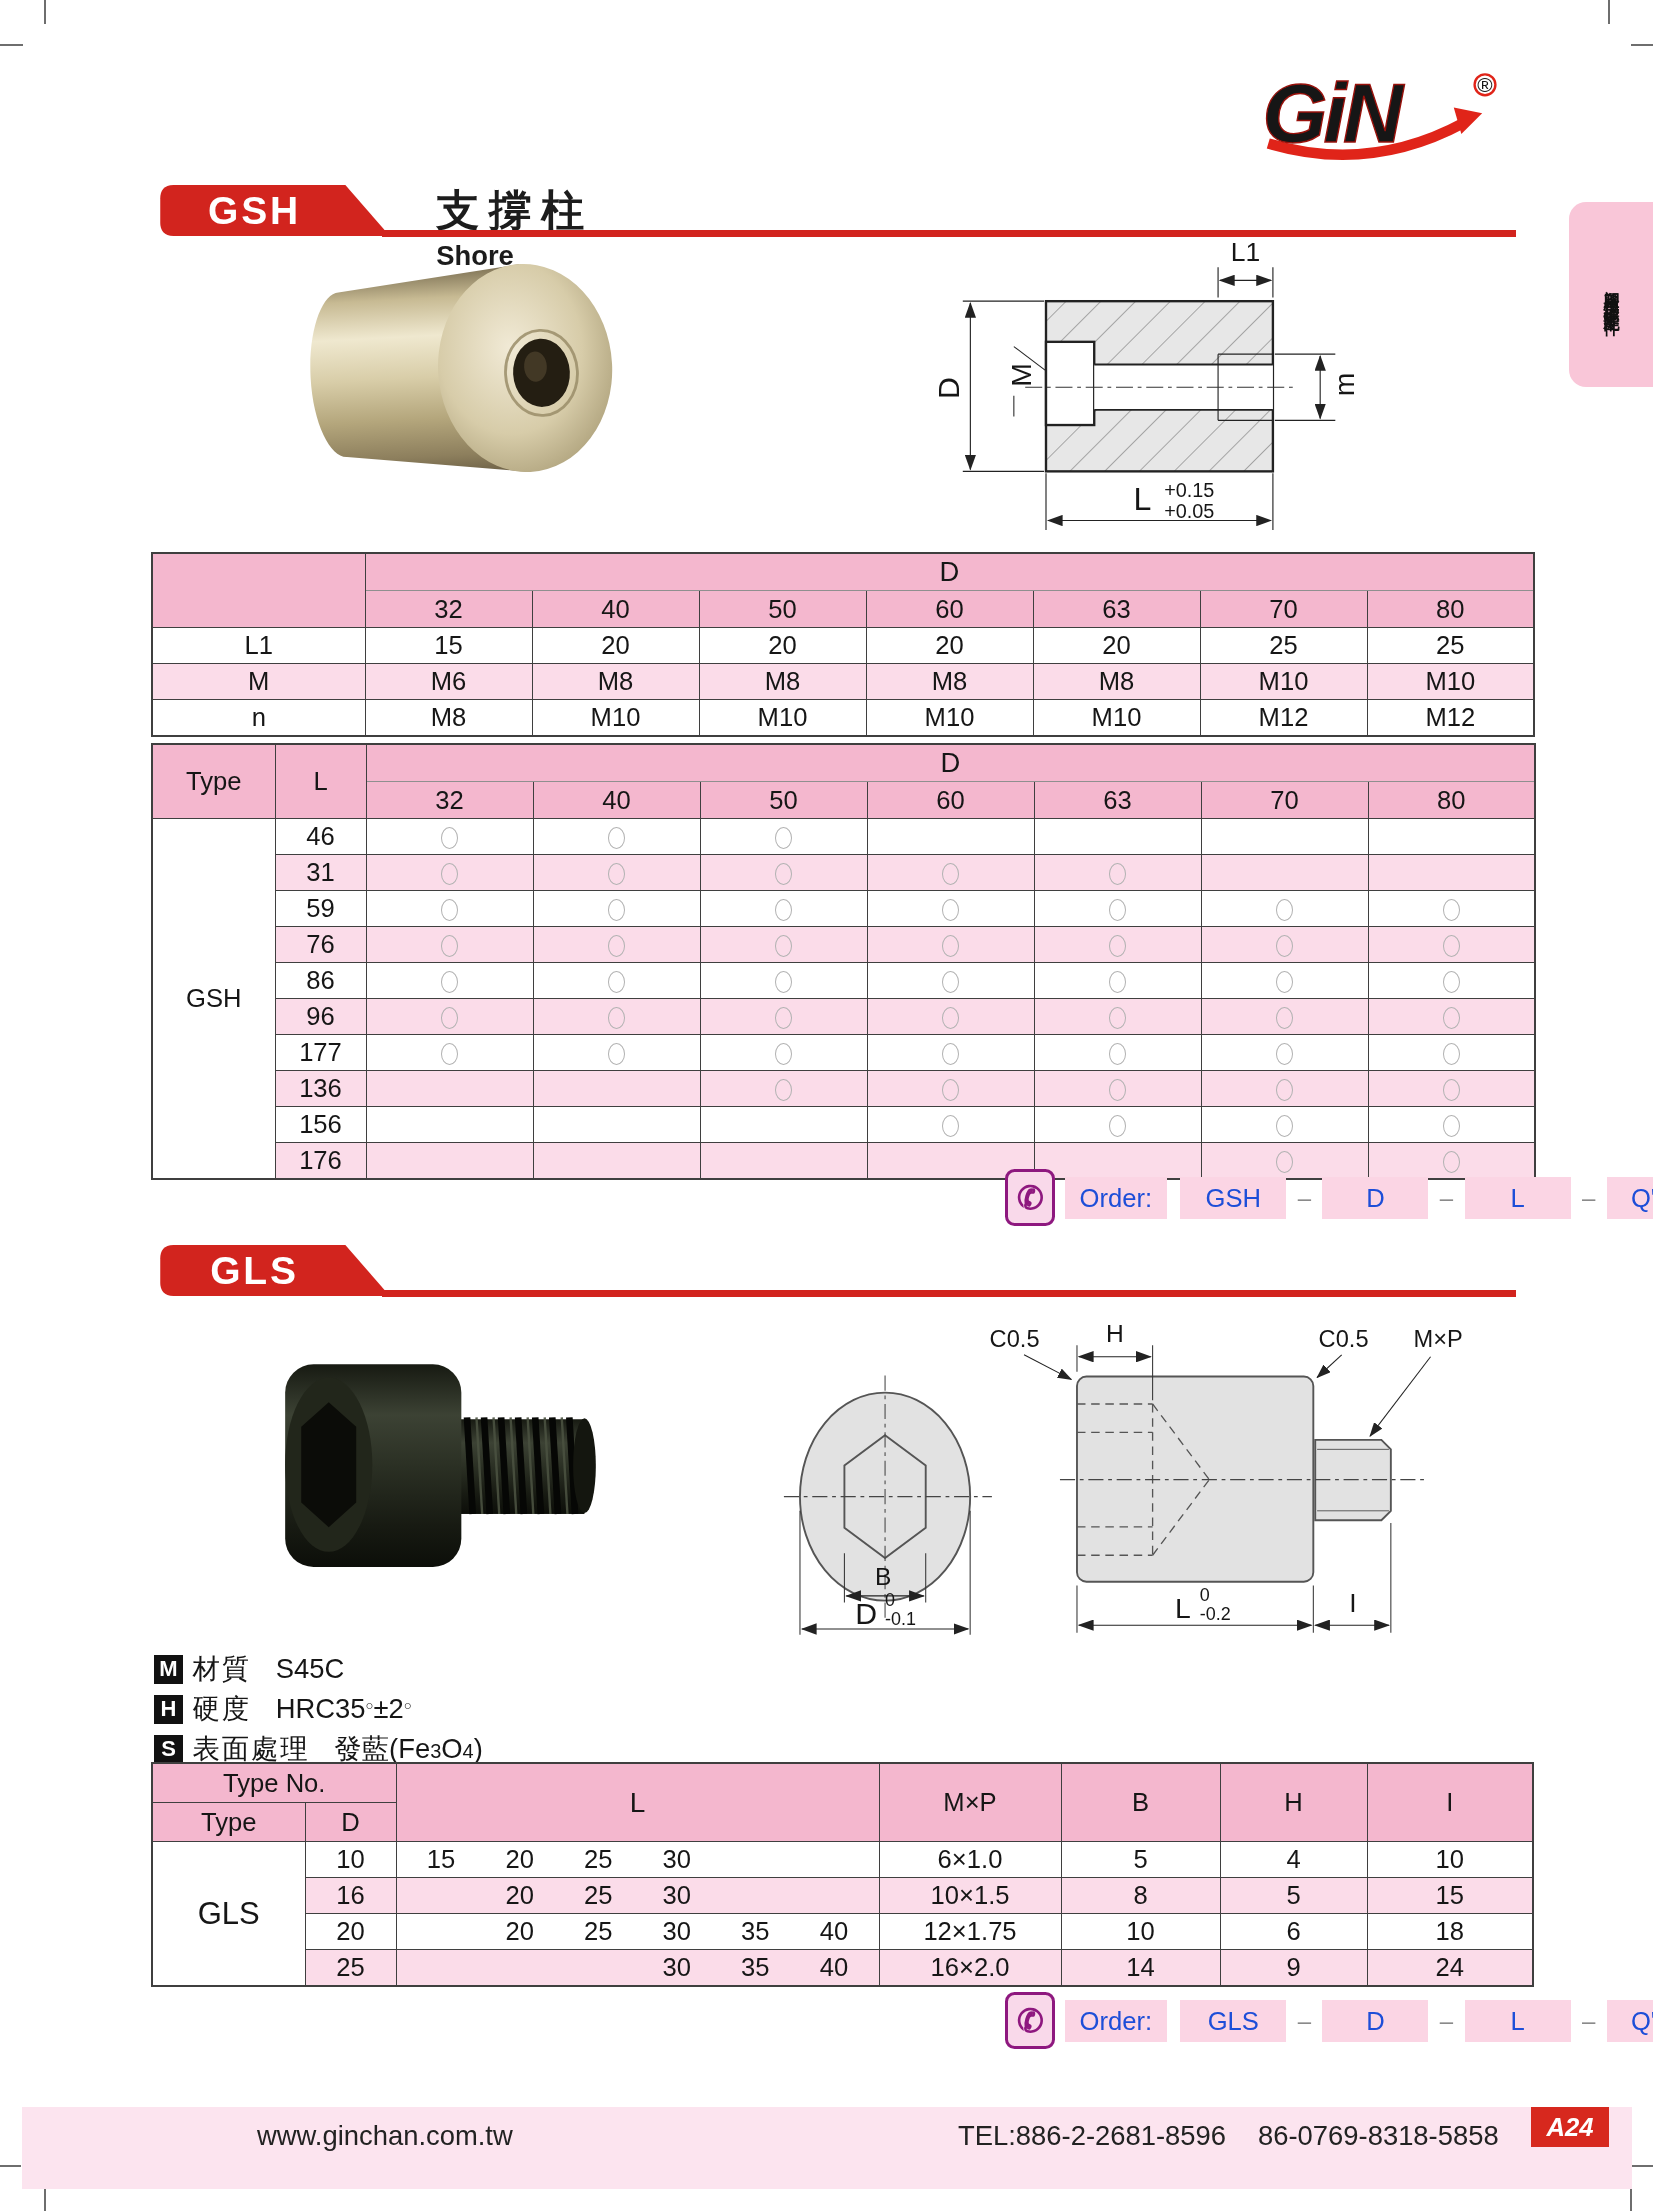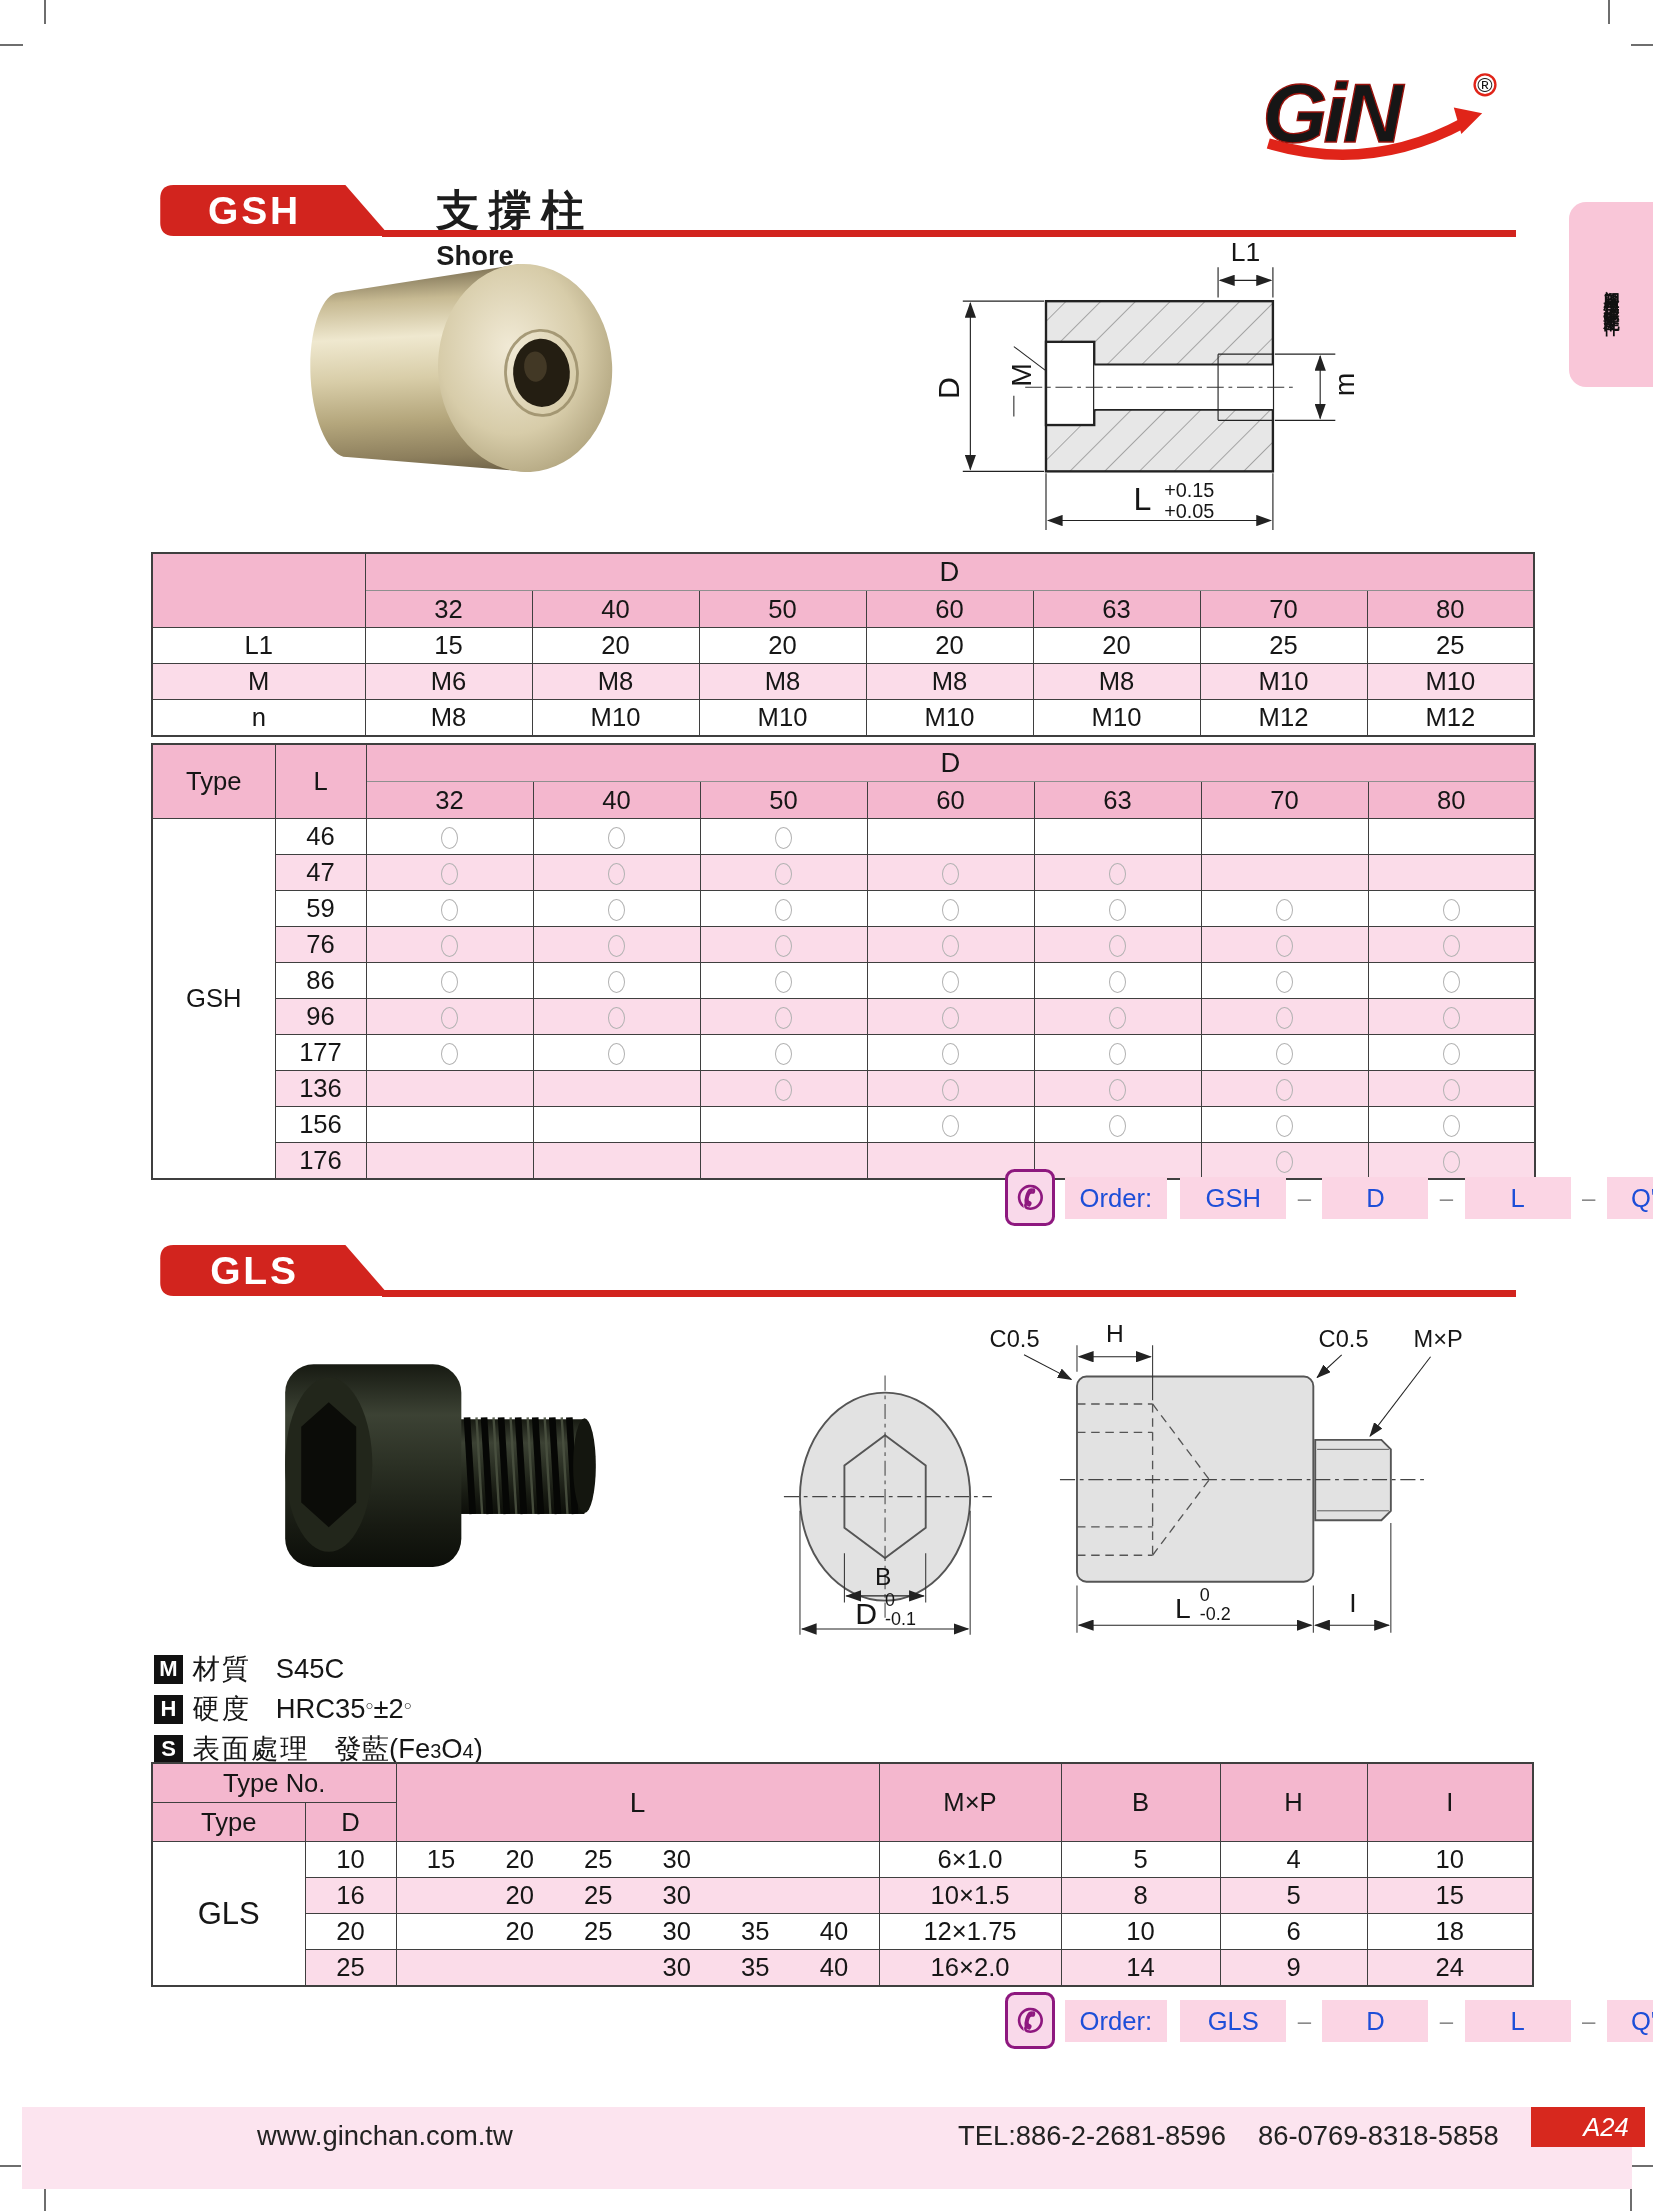--- a/index.html
+++ b/index.html
@@ -63,21 +63,21 @@
   .spec-name{margin-right:24.6px;letter-spacing:1.9px;}
   .spec-val .sup{font-size:13.2px;vertical-align:8.5px;}
   .spec-val .small{font-size:20px;}
 
   
   .footer-bar{position:absolute;left:22px;top:2107px;width:1610px;height:82px;background:#fce4ef;}
   .footer-web{position:absolute;left:257px;top:2120px;font-size:27.4px;color:#222;}
   .footer-tel{position:absolute;left:958px;top:2120px;font-size:27.4px;color:#222;}
   .footer-tel span{margin-right:32px;}
   .page-no{position:absolute;left:1531px;top:2107px;width:78px;height:40px;background:#d7281e;
-    color:#fff;font-weight:normal;font-style:italic;font-size:25.6px;display:flex;align-items:center;justify-content:center;padding-left:36px;}
+    color:#fff;font-weight:bold;font-style:italic;font-size:25.6px;display:flex;align-items:center;justify-content:center;}
 
   svg text{font-family:"Liberation Sans",sans-serif;fill:#161616;}
 </style>
 </head>
 <body>
 
 <div class="page">
 
   <div class="crop" style="left:44px;top:0;width:1.9px;height:24px;"></div>
   <div class="crop" style="left:0;top:44px;width:23px;height:1.9px;"></div>
@@ -268,21 +268,21 @@
           <td>46</td>
           <td><span class="mark"></span></td>
           <td><span class="mark"></span></td>
           <td><span class="mark"></span></td>
           <td></td>
           <td></td>
           <td></td>
           <td></td>
         </tr>
         <tr class="pink">
-          <td>47</td>
+          <td>31</td>
           <td><span class="mark"></span></td>
           <td><span class="mark"></span></td>
           <td><span class="mark"></span></td>
           <td><span class="mark"></span></td>
           <td><span class="mark"></span></td>
           <td></td>
           <td></td>
         </tr>
         <tr>
           <td>59</td>

